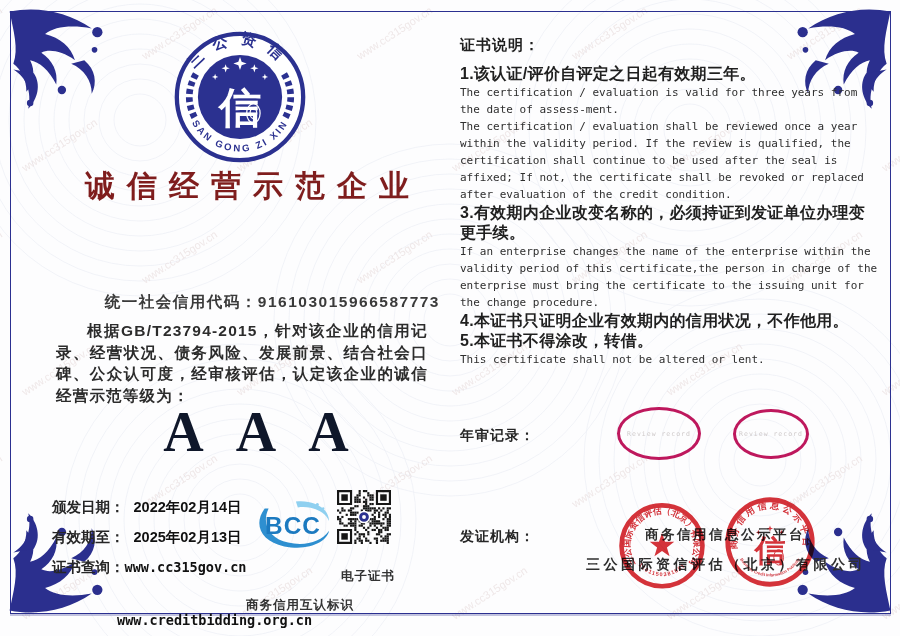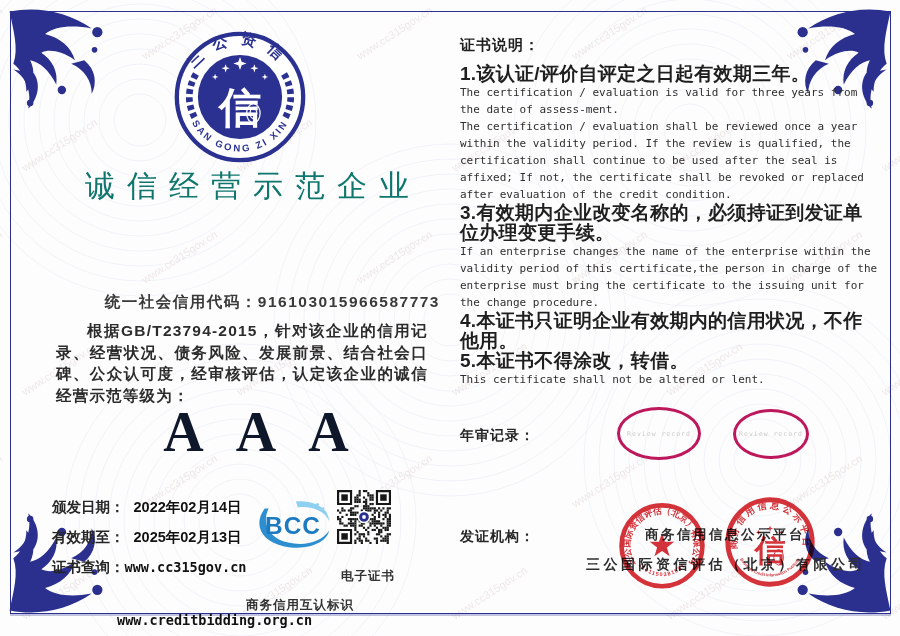--- a/index.html
+++ b/index.html
@@ -8,40 +8,40 @@
   .abs{position:absolute;}
   svg text{font-family:"Liberation Sans",sans-serif;}
 
   
   .frame{position:absolute;left:10px;top:11px;width:879px;height:601px;
          border:1.6px solid #2b3090;box-shadow:0 2px 0 rgba(43,48,144,.28);}
   .corner{position:absolute;width:112px;height:112px;color:#2b2f8e;}
   .corner.tr{transform:scaleX(-1);} .corner.bl{transform:scaleY(-1);} .corner.br{transform:scale(-1,-1);}
 
   
-  .title{left:40px;top:166px;width:402px;text-align:center;font-size:30px;font-weight:400;
-         letter-spacing:12px;padding-left:12px;color:#0f766e;font-family:"Liberation Serif",serif;}
+  .title{left:40px;top:166px;width:402px;text-align:center;font-size:30px;font-weight:700;
+         letter-spacing:12px;padding-left:12px;color:#7f1d1d;font-family:"Liberation Serif",serif;}
   .codeline{left:40px;top:226px;width:400px;text-align:center;font-size:15px;font-weight:700;
             color:#4d4d4d;letter-spacing:2px;}
   .uscc{left:40px;top:292px;width:400px;text-align:right;font-size:15.5px;font-weight:700;
         color:#3a3a3a;letter-spacing:1.5px;}
   .statement{left:56px;top:320px;width:372px;font-size:15.5px;line-height:21.5px;font-weight:700;
              color:#2c2c2c;letter-spacing:1.2px;text-indent:2em;text-align:justify;}
   .rating{left:40px;top:400px;width:400px;text-align:center;font-size:56px;font-weight:700;
           color:#0f172a;letter-spacing:32px;padding-left:32px;font-family:"Liberation Serif",serif;}
   .meta{font-size:14.5px;}
   .meta .lab{font-weight:700;color:#262626;}
   .meta .val{font-weight:700;color:#111;margin-left:9px;}
   .url{font-family:"DejaVu Sans Mono",monospace;font-weight:700;font-size:13.5px;color:#111;}
   .cap{font-size:12.5px;font-weight:700;color:#333;letter-spacing:1px;}
 
   
   .rhead{left:460px;top:36px;font-size:15px;font-weight:700;color:#1f1f1f;letter-spacing:1px;}
   .items{left:460px;top:64px;width:420px;}
-  .items .zh{font-size:19px;font-weight:700;color:#1f1f1f;line-height:20px;letter-spacing:.3px;}
+  .items .zh{font-size:16px;font-weight:700;color:#1f1f1f;line-height:20px;letter-spacing:.3px;}
   .items .en{font-family:"DejaVu Sans Mono",monospace;font-size:11px;color:#2e2e2e;line-height:17px;}
   .review-label{left:460px;top:427px;font-size:14px;font-weight:700;color:#262626;letter-spacing:1px;}
   .oval{border:3px solid #be185d;border-radius:50%;display:flex;align-items:center;justify-content:center;}
   .oval span{font-family:"DejaVu Sans Mono",monospace;font-size:6.5px;color:#cfcaca;letter-spacing:1px;}
   .issuer-label{left:460px;top:528px;font-size:14px;font-weight:700;color:#262626;letter-spacing:1px;}
   .issuer-l1{left:645px;top:526px;font-size:13.5px;font-weight:700;color:#2e2e2e;letter-spacing:2.5px;}
   .issuer-l2{left:586px;top:556px;font-size:14px;font-weight:700;color:#2e2e2e;letter-spacing:3.5px;}
   .seal{mix-blend-mode:multiply;opacity:.93;}
 </style>
 </head>

